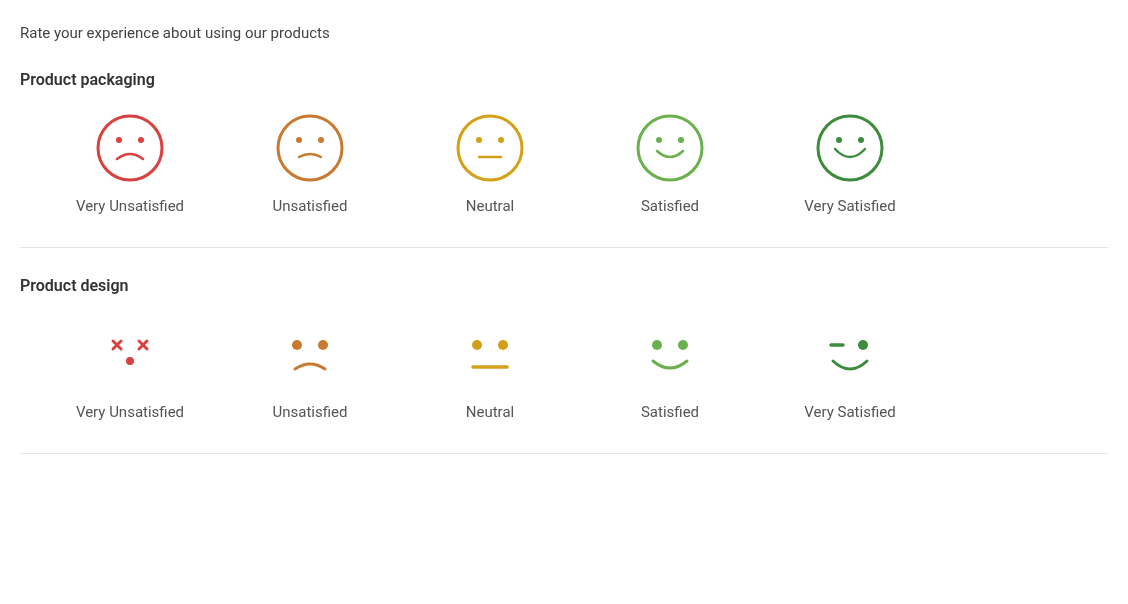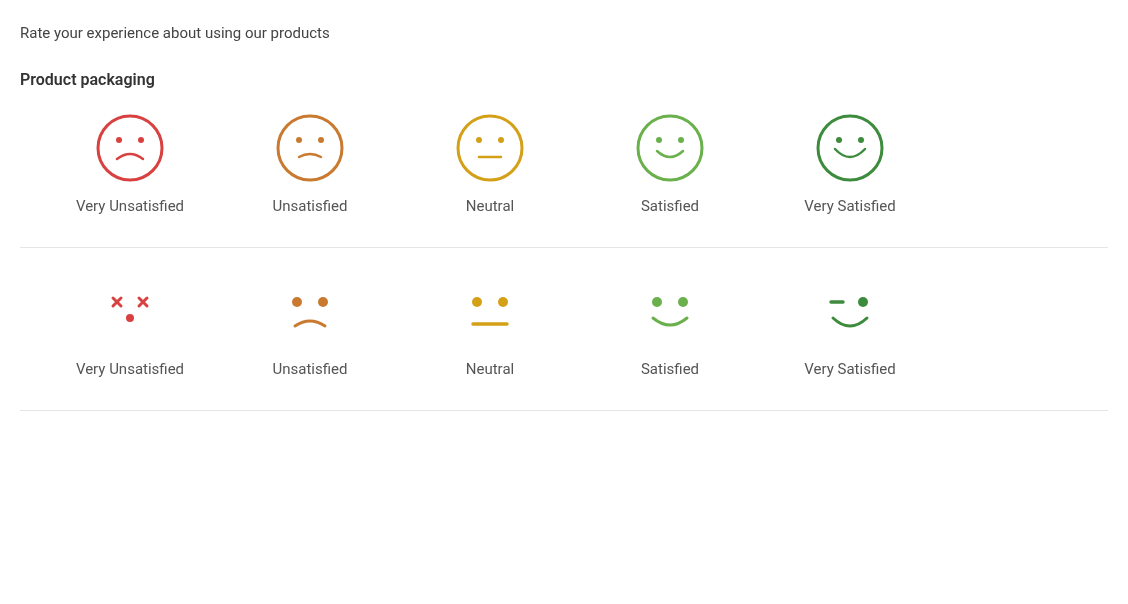--- a/index.html
+++ b/index.html
@@ -125,20 +125,21 @@
       </svg>
       <span class="label">Very Satisfied</span>
     </div>
 
   </div>
 </div>
 
 <hr class="divider">
 
 <div class="rating-section">
+  <div class="section-title">Product design</div>
   <div class="rating-row">
 
     <div class="rating-item">
       <svg class="face-icon" viewBox="0 0 70 70">
 
         <line x1="18" y1="22" x2="26" y2="30" stroke="#d94040" stroke-width="3" stroke-linecap="round"></line>
         <line x1="26" y1="22" x2="18" y2="30" stroke="#d94040" stroke-width="3" stroke-linecap="round"></line>
 
         <line x1="44" y1="22" x2="52" y2="30" stroke="#d94040" stroke-width="3" stroke-linecap="round"></line>
         <line x1="52" y1="22" x2="44" y2="30" stroke="#d94040" stroke-width="3" stroke-linecap="round"></line>

